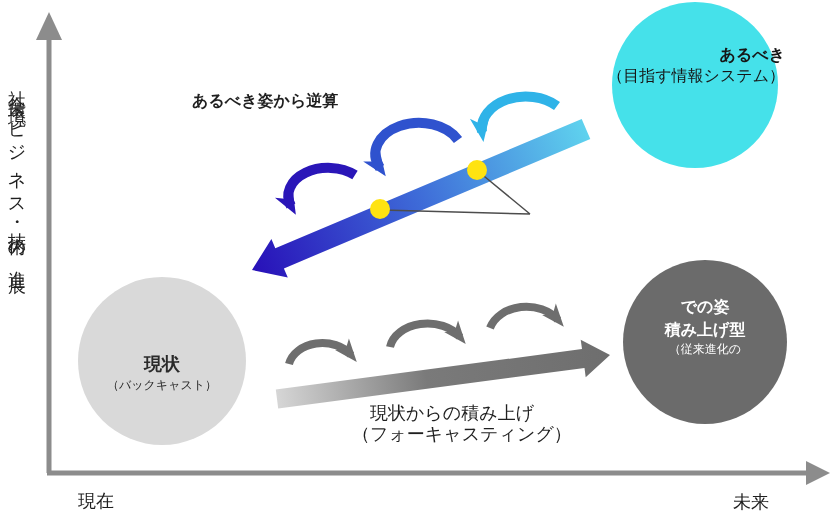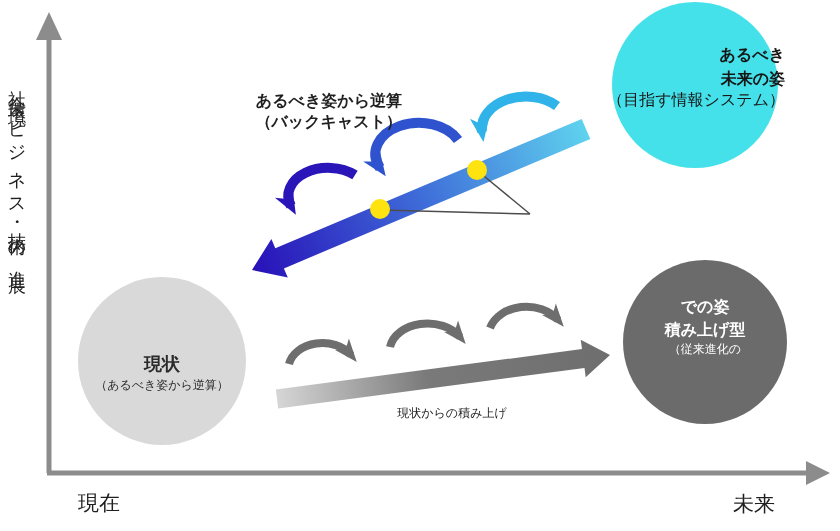--- a/index.html
+++ b/index.html
@@ -10,28 +10,28 @@
     font-family:"Liberation Sans", sans-serif;
     overflow:hidden;
   }
   #diagram-svg{position:absolute;left:0;top:0;}
   .txt{position:absolute;color:#1f1f1f;white-space:nowrap;}
   .y-axis-label{
     left:5px;top:76px;height:400px;
     writing-mode:vertical-rl;text-orientation:mixed;
     font-size:18px;letter-spacing:6px;color:#1f1f1f;
   }
-  .x-label{font-size:21px;color:#1f1f1f;}
+  .x-label{font-size:18px;color:#1f1f1f;}
   .backcast-label{
-    left:192px;top:90px;width:210px;text-align:right;
+    left:192px;top:90px;width:210px;text-align:left;
     font-size:16px;font-weight:bold;line-height:21px;
   }
   .forecast-label{
     left:352px;top:403px;width:200px;text-align:center;
-    font-size:12px;line-height:21px;
+    font-size:18px;line-height:21px;
   }
   .note-label{
     left:538px;top:185px;font-size:14px;line-height:22px;
   }
   .circle-text{position:absolute;text-align:center;}
   .future-text{left:605px;top:43px;width:180px;color:#161616;text-align:right;}
   .future-text .big{font-size:16px;font-weight:bold;line-height:24px;}
   .future-text .small{font-size:16px;line-height:17px;}
   .current-text{left:72px;top:327px;width:180px;color:#2a2a2a;}
   .current-text .big{font-size:18px;font-weight:bold;line-height:26px;margin-top:24px;}
@@ -97,37 +97,36 @@
     <circle cx="380" cy="209" r="10" stroke="none" fill="#FFE311"></circle>
     <circle cx="477" cy="170" r="10" stroke="none" fill="#FFE311"></circle>
   </svg>
 
   <div class="txt y-axis-label">社会環境・ビジネス・技術の進展</div>
   <div class="txt x-label" style="left:78px;top:489px;">現在</div>
   <div class="txt x-label" style="left:733px;top:490px;text-align:center;">未来</div>
 
   <div class="txt backcast-label">
     <div>あるべき姿から逆算</div>
-    <div>（バックキャスト）</div>
   </div>
 
   <div class="txt forecast-label">
     <div>現状からの積み上げ</div>
+    <div>（フォーキャスティング）</div>
   </div>
 
 
   <div class="circle-text future-text">
     <div class="big">あるべき</div>
-    <div class="big">未来の姿</div>
     <div class="small">（目指す情報システム）</div>
   </div>
 
   <div class="circle-text current-text">
     <div class="big">現状</div>
-    <div class="small">（あるべき姿から逆算）</div>
+    <div class="small">（バックキャスト）</div>
   </div>
 
   <div class="circle-text incremental-text">
     <div class="big">での姿</div>
     <div class="big">積み上げ型</div>
     <div class="small">（従来進化の</div>
   </div>
 
 </div>
 

